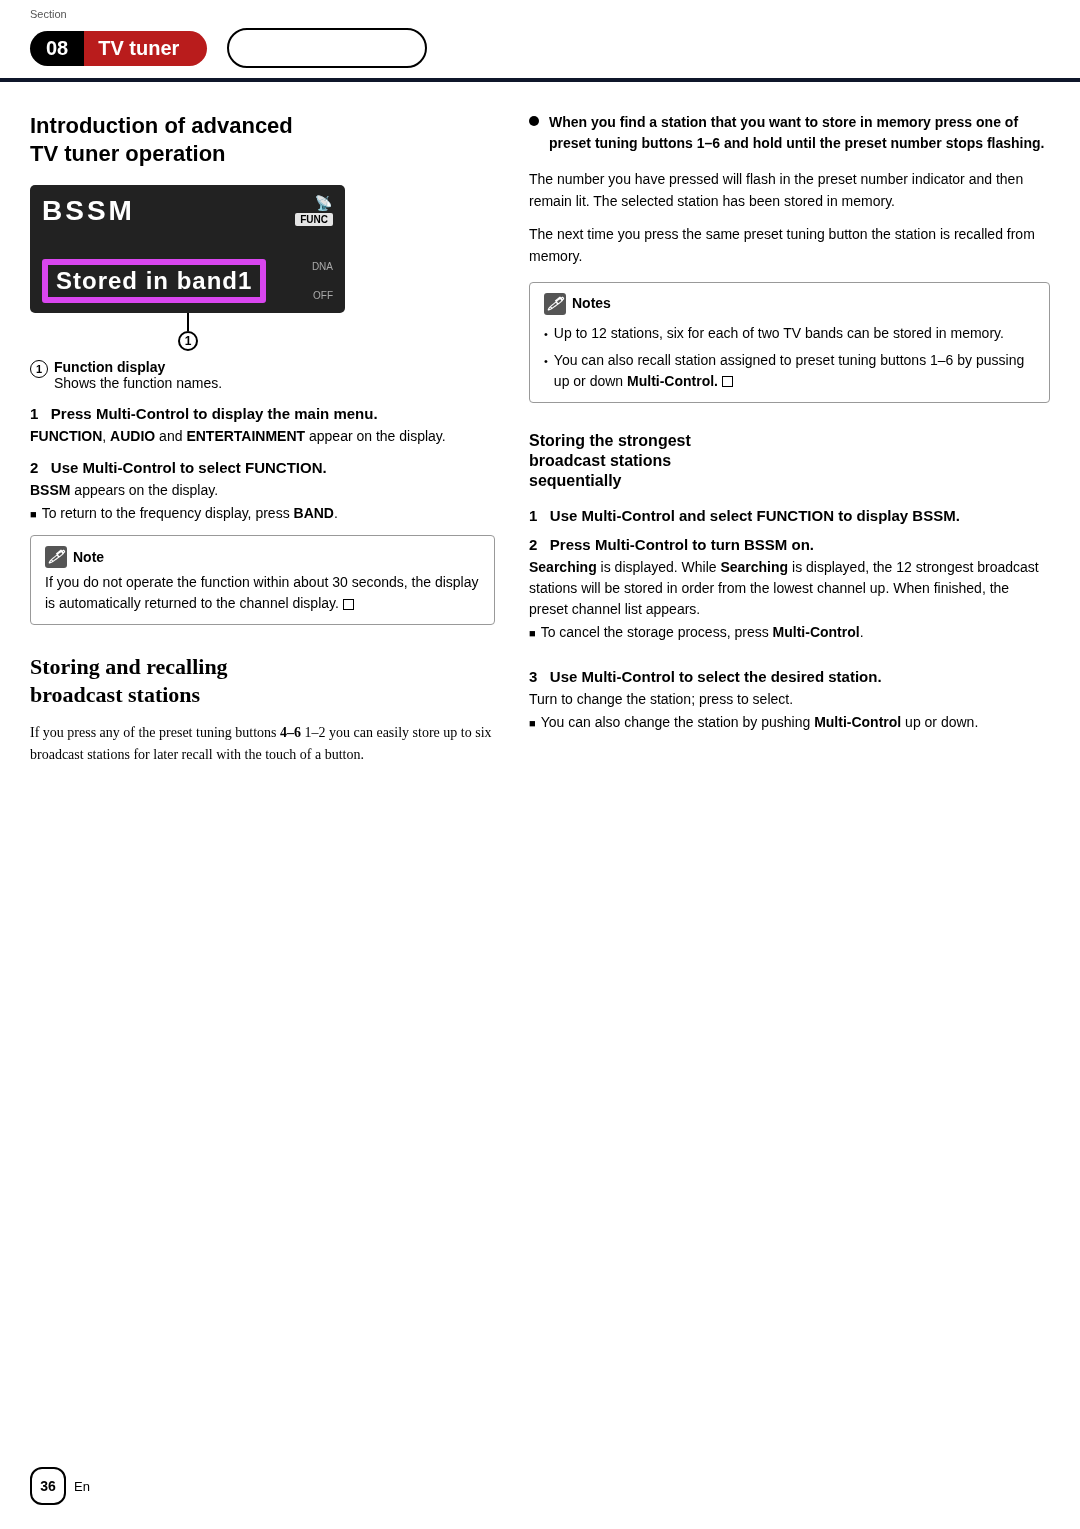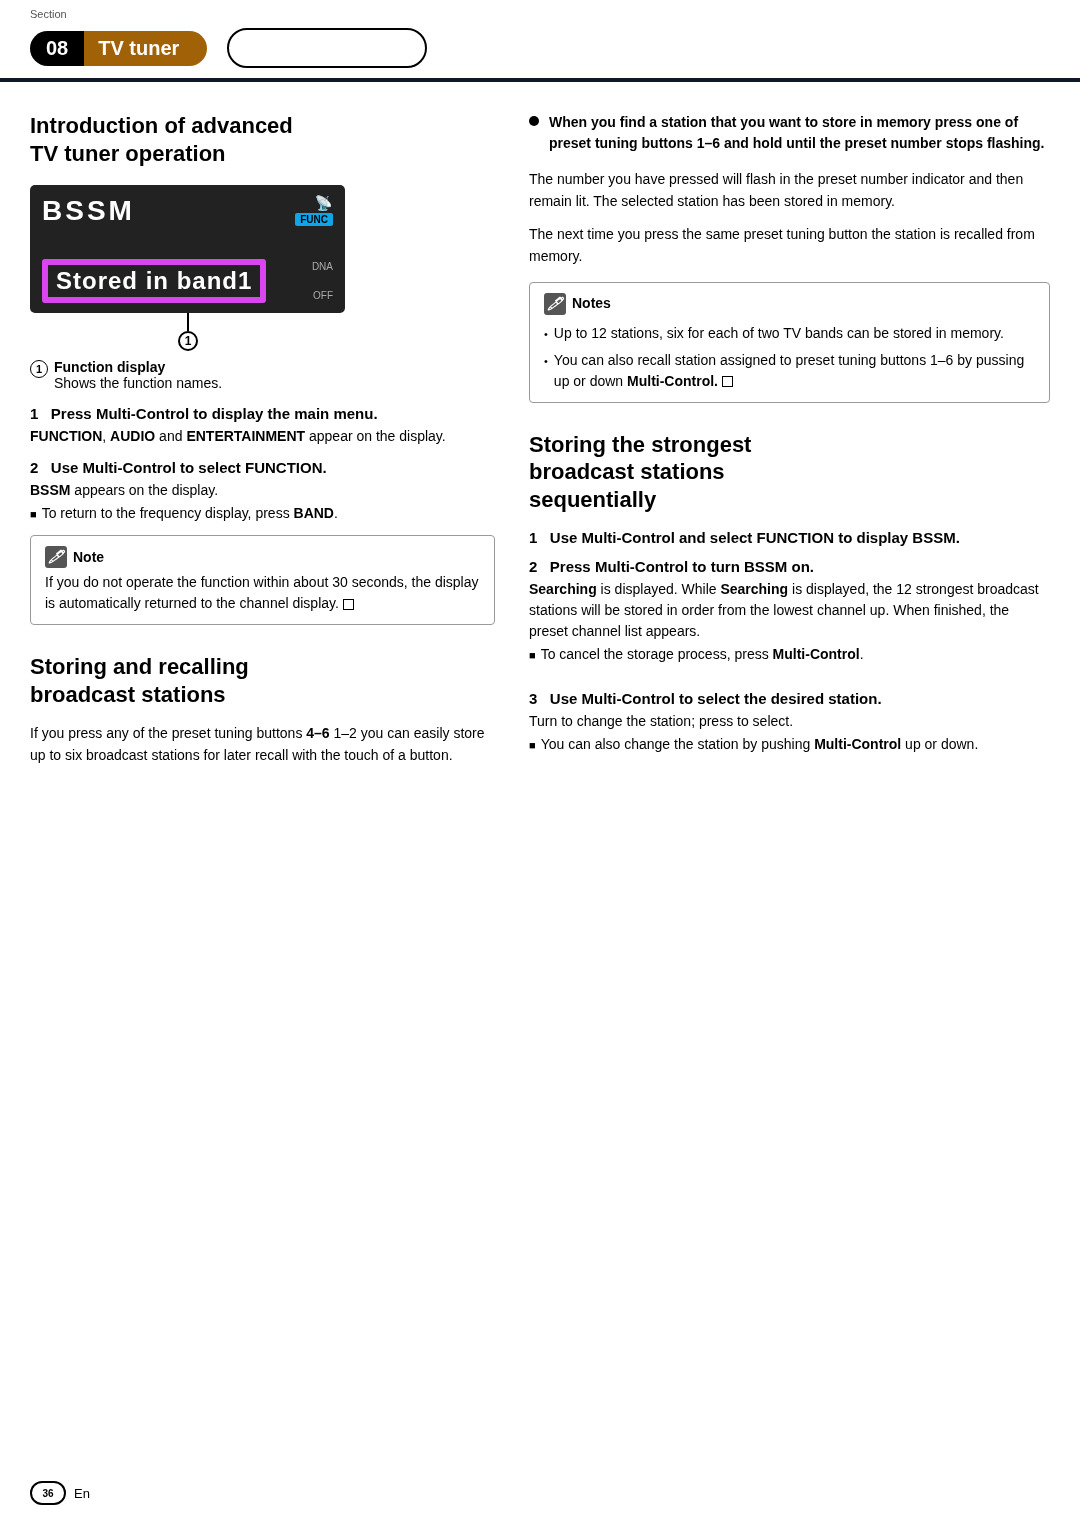--- a/index.html
+++ b/index.html
@@ -17,42 +17,42 @@
     
     b { font-weight: bold; }
   </style>
 </head>
 <body>
 
 <div style="position:relative; padding-top: 28px; padding-left: 30px; padding-right: 30px; border-bottom: 4px solid #0f172a; padding-bottom: 10px;">
   <div style="font-size:11px; color:#555; position:absolute; top:8px; left:30px;">Section</div>
   <div style="display:flex; align-items:center; gap:0;">
     <div style="background:#000; color:#fff; font-size:20px; font-weight:bold; padding:6px 16px; border-radius:22px 0 0 22px;">08</div>
-    <div style="background:#a16207; color:#fff; font-size:20px; font-weight:bold; padding:6px 28px 6px 14px; border-radius:0 22px 22px 0;">TV tuner</div>
+    <div style="background:#b91c1c; color:#fff; font-size:20px; font-weight:bold; padding:6px 28px 6px 14px; border-radius:0 22px 22px 0;">TV tuner</div>
     <div style="margin-left:20px; border:2px solid #000; border-radius:22px; padding:5px 40px; min-width:200px; height:40px;"></div>
   </div>
 </div>
 
 <div style="display:flex; padding:30px 30px; gap:34px;">
 
   <div style="width:465px; flex-shrink:0;">
 
     <div style="font-size:22px; font-weight:bold; line-height:1.25; margin-bottom:18px;">
       <span>Introduction of advanced</span><br>
       <span>TV tuner operation</span>
     </div>
 
     <div style="position:relative; margin-bottom:46px;">
       <div style="width:315px; height:128px; background:#222; border-radius:5px; position:relative; padding:10px 12px; display:flex; flex-direction:column; justify-content:space-between;">
 
         <div style="display:flex; justify-content:space-between; align-items:flex-start;">
           <div style="color:#fff; font-size:28px; font-weight:900; letter-spacing:3px;">BSSM</div>
           <div style="display:flex; flex-direction:column; align-items:flex-end; gap:2px;">
             <div style="color:#ccc; font-size:14px;">📡</div>
-            <div style="background:#0ea5e9; color:#000; font-size:10px; font-weight:bold; padding:1px 5px; border-radius:2px;">FUNC</div>
+            <div style="background:#e5e5e5; color:#000; font-size:10px; font-weight:bold; padding:1px 5px; border-radius:2px;">FUNC</div>
           </div>
         </div>
 
         <div style="display:flex; justify-content:space-between; align-items:center;">
           <div style="color:#fff; font-size:24px; font-weight:bold; letter-spacing:1px; border:6px solid #d946ef; padding:2px 8px; border-radius:3px;">Stored&nbsp;in&nbsp;band1</div>
           <div style="display:flex; flex-direction:column; align-items:flex-end; gap:18px;">
             <div style="color:#aaa; font-size:10px;">DNA</div>
             <div style="color:#aaa; font-size:10px;">OFF</div>
           </div>
         </div>
@@ -87,21 +87,21 @@
     </div>
 
     <div style="border:1.5px solid #999; border-radius:4px; padding:10px 14px; margin:14px 0; font-size:14px; line-height:1.5;">
       <div style="display:flex; align-items:center; gap:6px; font-weight:bold; margin-bottom:4px;">
         <div style="width:22px; height:22px; background:#555; border-radius:3px; display:flex; align-items:center; justify-content:center; color:#fff; font-style:italic; font-size:13px; font-weight:bold;">🖊</div>
         <span>Note</span>
       </div>
       <span>If you do not operate the function within about 30 seconds, the display is automatically returned to the channel display.</span> <span style="display:inline-block; width:11px; height:11px; border:1.5px solid #000; vertical-align:middle;"></span>
     </div>
 
-    <div style="margin-top:28px;">
+    <div style="margin-top:28px;font-family:Liberation Serif, serif;">
       <div style="font-size:22px; font-weight:bold; line-height:1.25; margin-bottom:14px;">
         <span>Storing and recalling</span><br>
         <span>broadcast stations</span>
       </div>
       <div style="font-size:14px; line-height:1.6;">
         <span>If you press any of the preset tuning buttons</span> <b>4–6</b> <span>1–2 you can easily store up to six broadcast stations for later recall with the touch of a button.</span>
       </div>
     </div>
 
   </div>
@@ -125,21 +125,21 @@
         <span style="font-size:11px; margin-top:3px;">•</span>
         <span>Up to 12 stations, six for each of two TV bands can be stored in memory.</span>
       </div>
       <div style="display:flex; align-items:flex-start; gap:6px;">
         <span style="font-size:11px; margin-top:3px;">•</span>
         <span><span>You can also recall station assigned to preset tuning buttons 1–6 by pussing up or down</span> <b><span>Multi-Control.</span></b> <span style="display:inline-block; width:11px; height:11px; border:1.5px solid #000; vertical-align:middle;"></span></span>
       </div>
     </div>
 
     <div>
-      <div style="font-size:22px; font-weight:bold; line-height:1.25; margin-bottom:16px;">
+      <div style="font-size:16px; font-weight:bold; line-height:1.25; margin-bottom:16px;">
         <span>Storing the strongest</span><br>
         <span>broadcast stations</span><br>
         <span>sequentially</span>
       </div>
 
       <div style="margin-bottom:12px;">
         <div style="font-weight:bold; font-size:15px; margin-bottom:4px;"><b>1&nbsp;&nbsp;&nbsp;Use Multi-Control and select FUNCTION to display BSSM.</b></div>
       </div>
 
       <div style="margin-bottom:28px;">
@@ -158,15 +158,15 @@
           <span style="font-size:11px; margin-top:3px;">■</span>
           <span>You can also change the station by pushing <b>Multi-Control</b> up or down.</span>
         </div>
       </div>
     </div>
 
   </div>
 </div>
 
 <div style="position:absolute; bottom:24px; left:30px; display:flex; align-items:center; gap:8px;">
-  <div style="width:36px; height:24px; border:2px solid #000; border-radius:12px; display:flex; align-items:center; justify-content:center; font-weight:bold; font-size:10px;">36</div>
+  <div style="width:36px; height:38px; border:2px solid #000; border-radius:12px; display:flex; align-items:center; justify-content:center; font-weight:bold; font-size:14px;">36</div>
   <div style="font-size:13px;">En</div>
 </div>
 
 </body></html>

